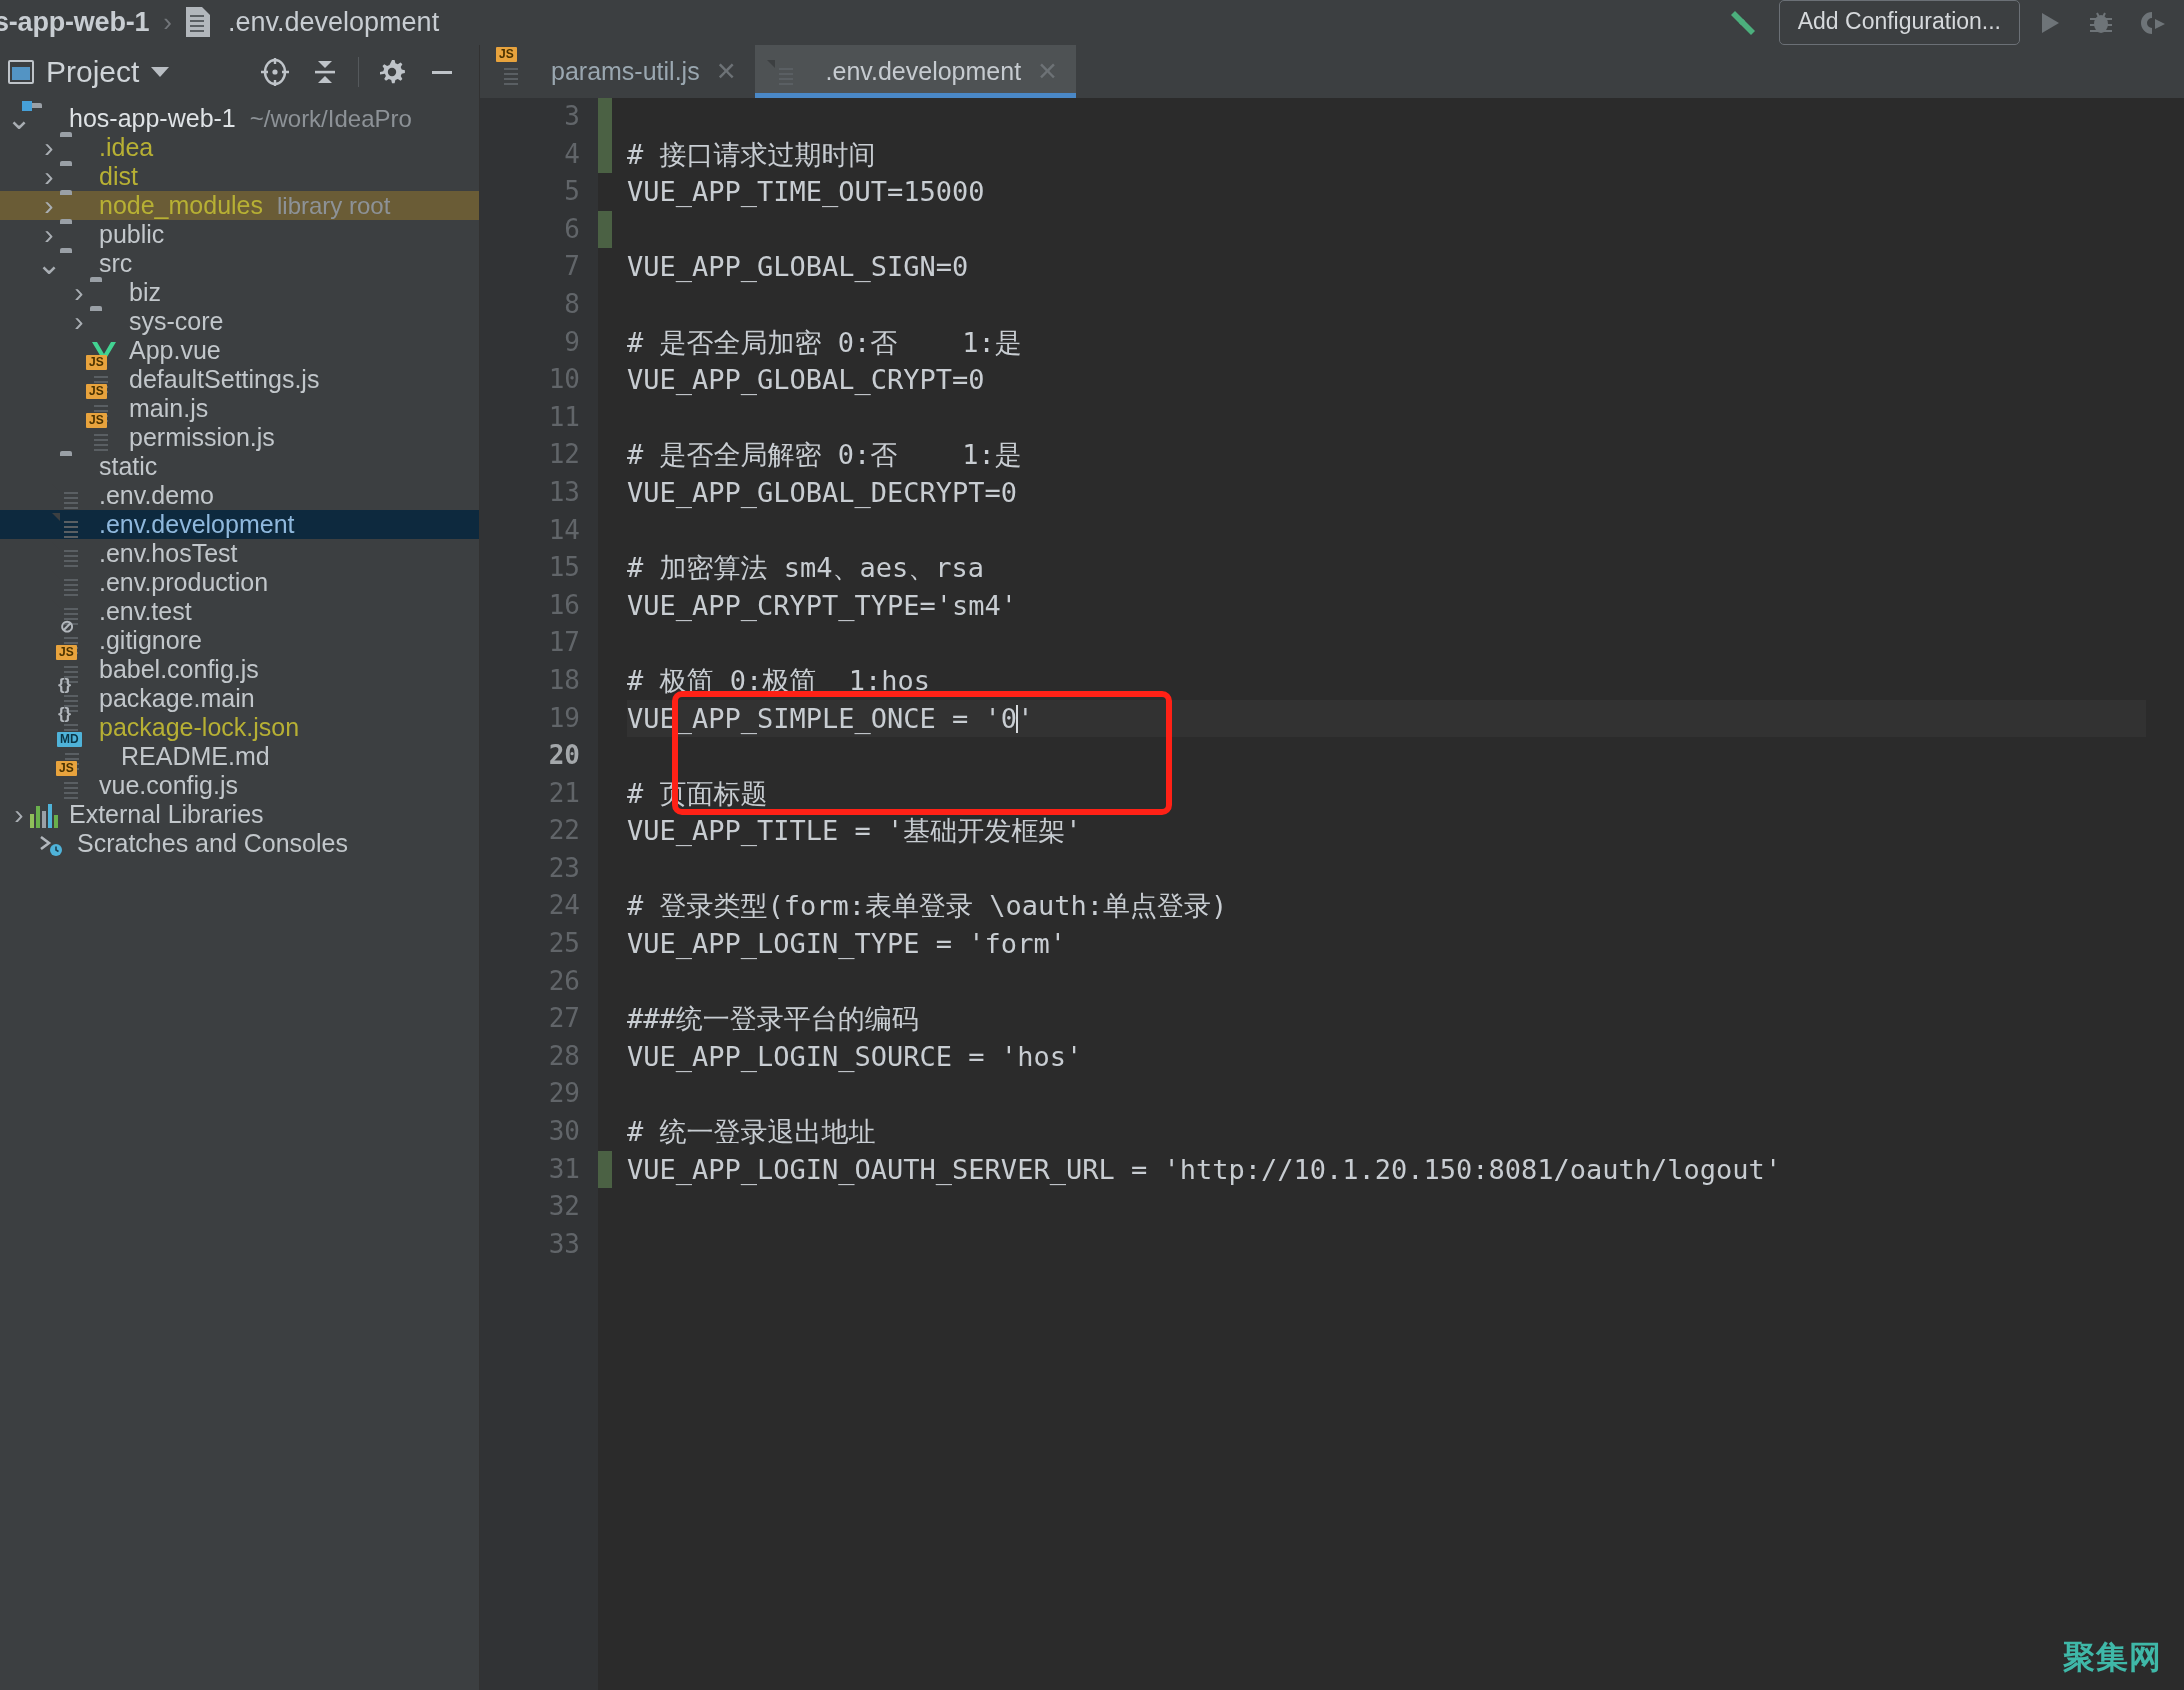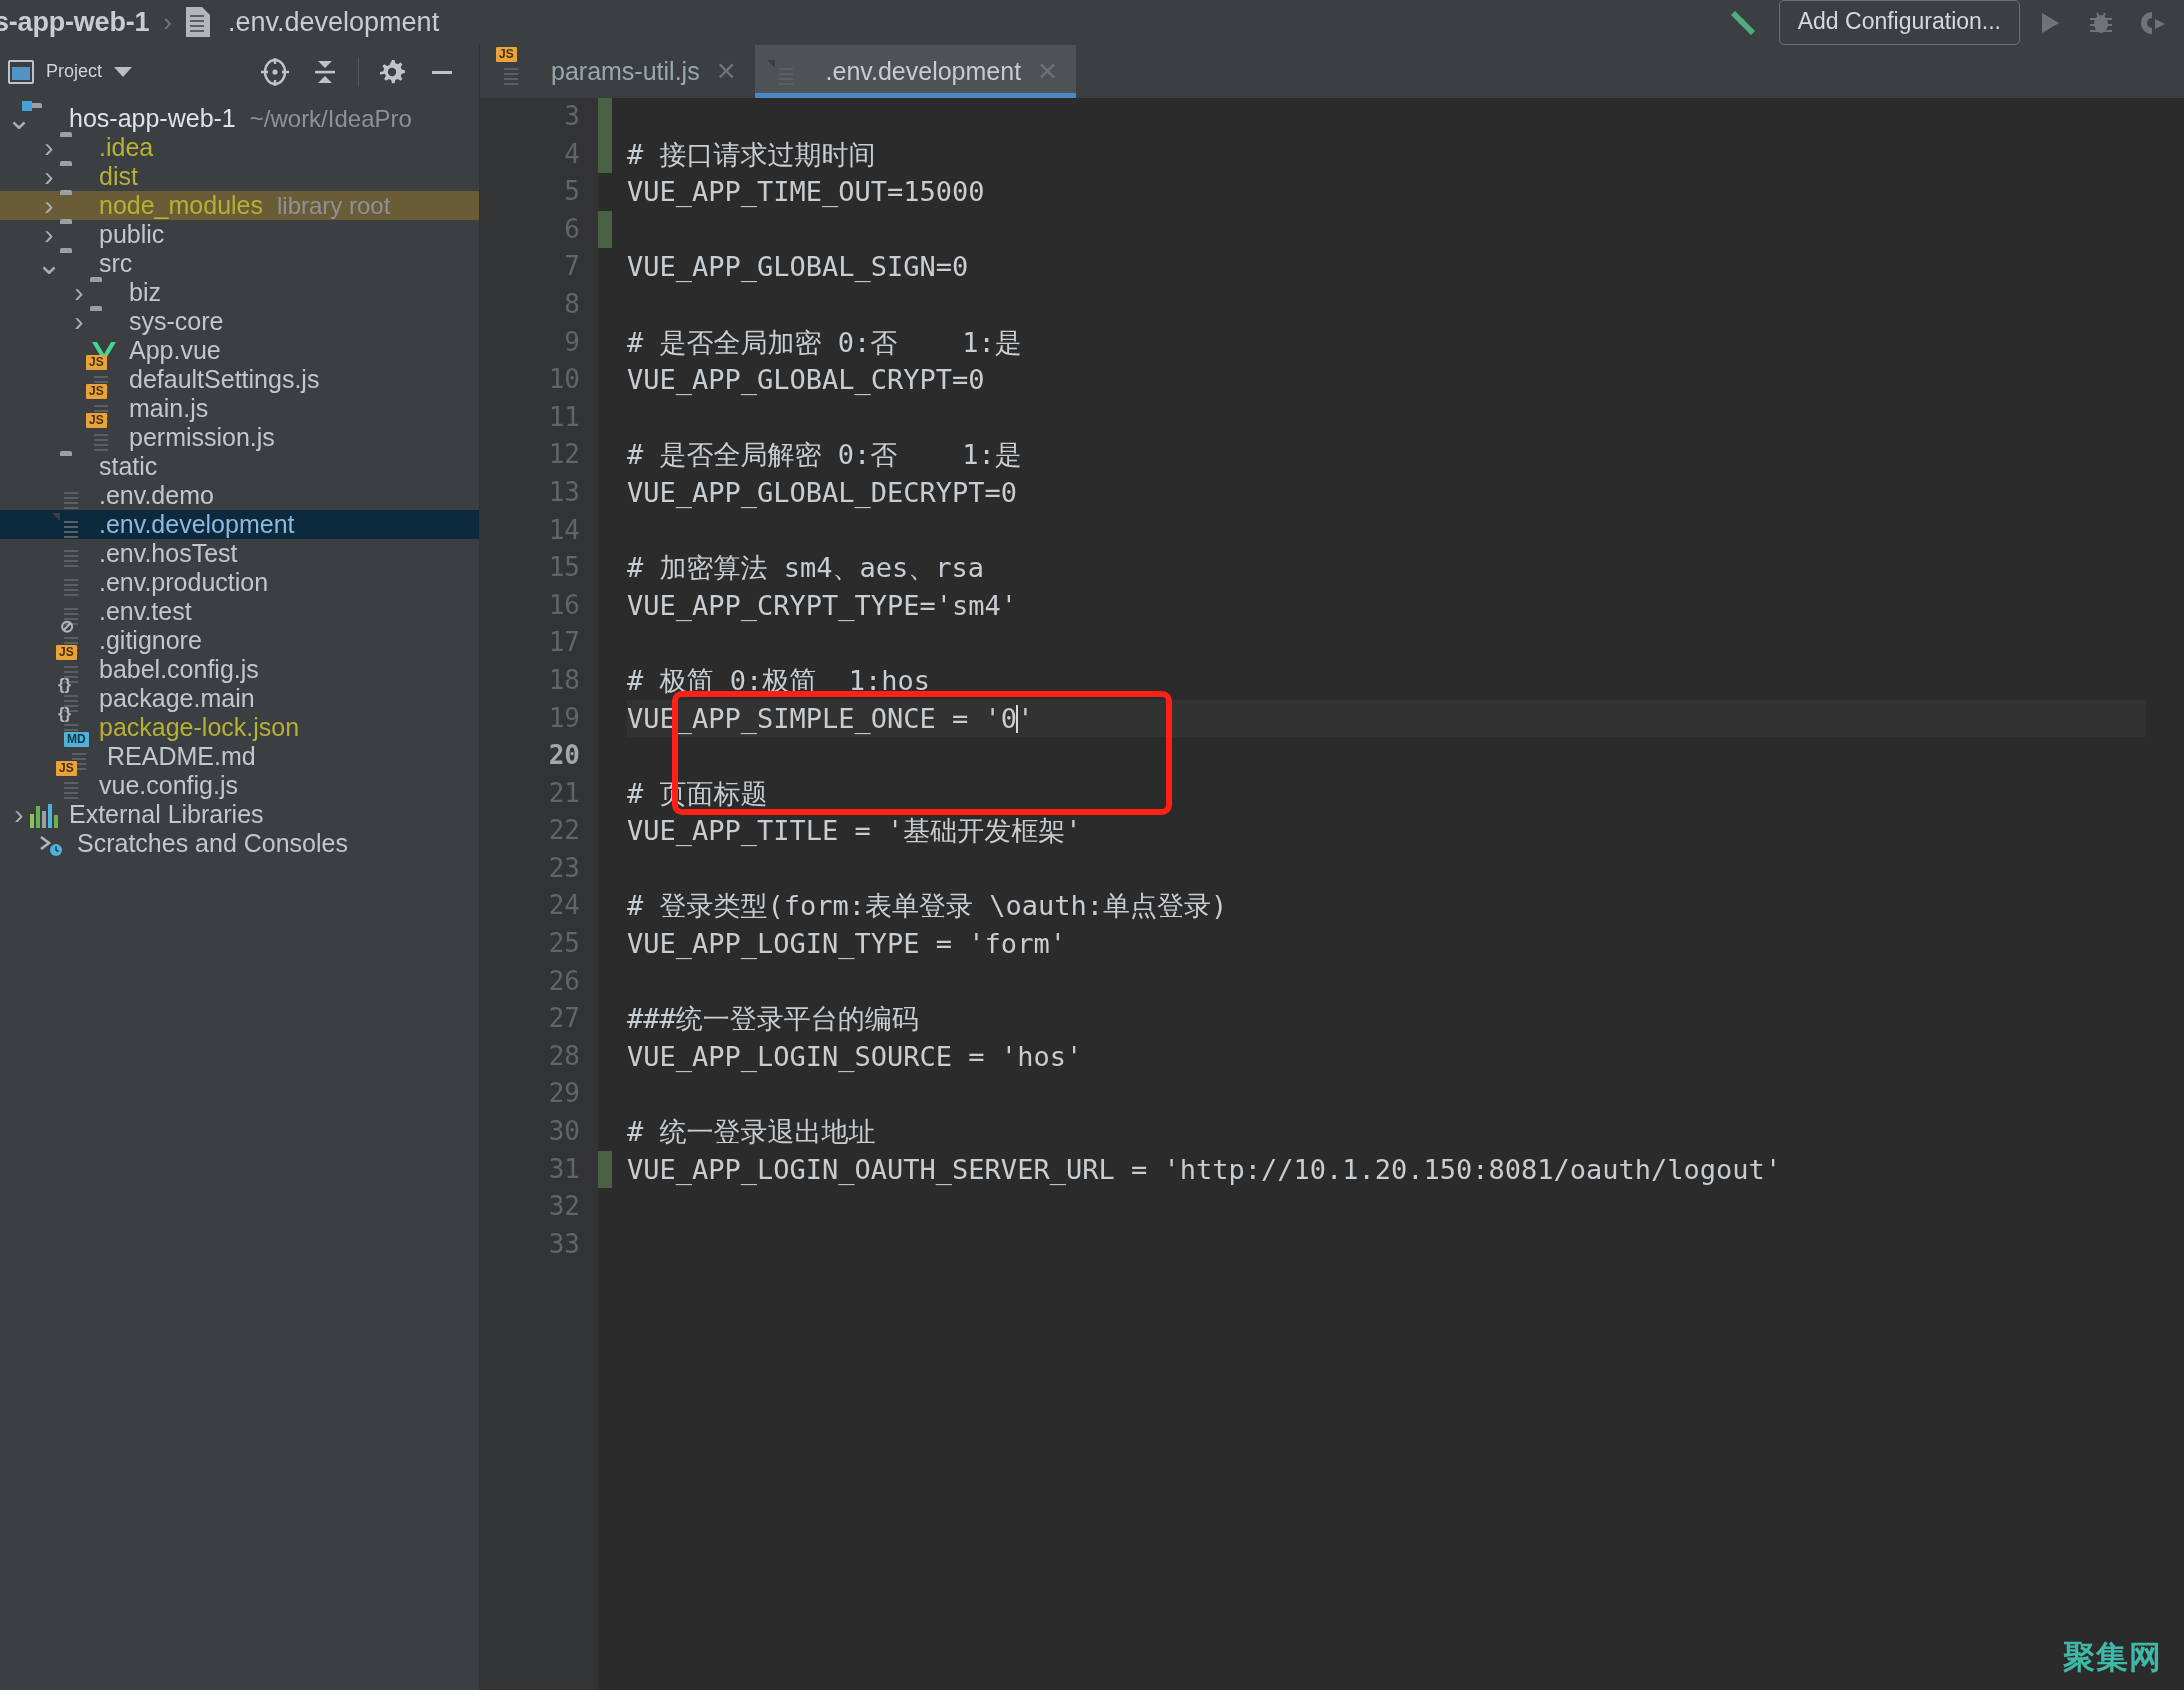--- a/index.html
+++ b/index.html
@@ -54,21 +54,21 @@
   }
   .proj-square {
     width: 26px; height: 24px; border: 2px solid #bfc4c9;
     border-radius: 2px; position: relative; margin-right: 12px;
     background: #3c3f41;
   }
   .proj-square:after {
     content:''; position: absolute; left: 2px; top: 5px; right: 2px; bottom: 2px;
     background: #5394c4;
   }
-  .proj-label { color: #cfd4d8; font-size: 18px; margin-right: 12px; text-align: right; }
+  .proj-label { color: #cfd4d8; font-size: 30px; margin-right: 12px; text-align: right; }
   .tri-down { width: 0;height: 0;border-left: 9px solid transparent;border-right: 9px solid transparent;border-top: 10px solid #b9bec3; }
   .side-tools { margin-left: auto; display: flex; align-items: center; gap: 0; padding-right: 12px; }
   .side-tool { width: 50px; height: 50px; display:flex;align-items:center;justify-content:center; }
   .tool-div { width:1px; height: 30px; background: #55595c; margin: 0 8px; }
 
   .tree { flex: 1 1 auto; overflow: hidden; padding-top: 6px; }
   .row {
     height: 29px; display: flex; align-items: center;
     font-size: 25px; color: #c2c7cb; white-space: nowrap;
     position: relative; padding-right: 4px;
@@ -348,21 +348,21 @@
           <div class="row" style="padding-left: 38px;">
             <span class="arrow blank">&nbsp;</span>
             <span class="ic"><span class="file"><span class="lines"></span><span class="badge json">{}</span></span></span>
             <span class="lbl">package.main</span>
           </div>
           <div class="row" style="padding-left: 38px;">
             <span class="arrow blank">&nbsp;</span>
             <span class="ic"><span class="file"><span class="lines"></span><span class="badge json">{}</span></span></span>
             <span class="lbl yellow">package-lock.json</span>
           </div>
-          <div class="row" style="padding-left: 46px;">
+          <div class="row" style="padding-left: 18px; gap: 21px;">
             <span class="arrow blank">&nbsp;</span>
             <span class="ic"><span class="file"><span class="lines"></span><span class="badge md">MD</span></span></span>
             <span class="lbl">README.md</span>
           </div>
           <div class="row" style="padding-left: 38px;">
             <span class="arrow blank">&nbsp;</span>
             <span class="ic"><span class="file"><span class="lines"></span><span class="badge js">JS</span></span></span>
             <span class="lbl">vue.config.js</span>
           </div>
           <div class="row" style="padding-left: 8px;">

